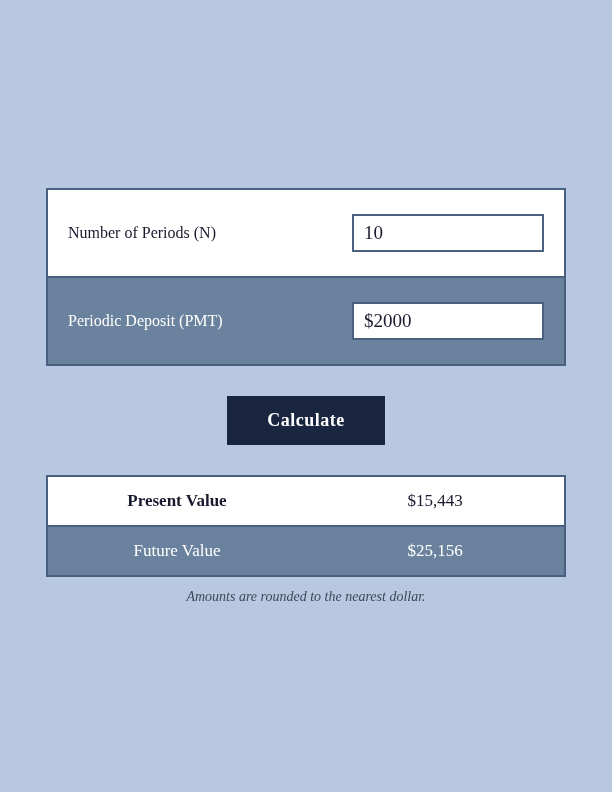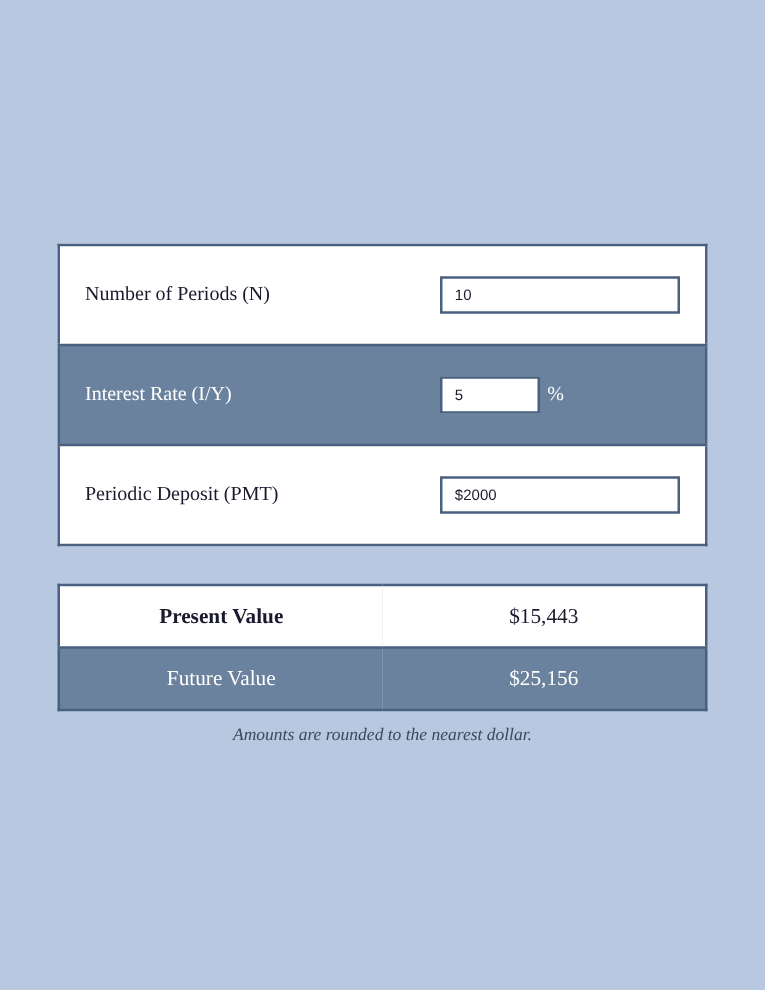--- a/index.html
+++ b/index.html
@@ -55,22 +55,22 @@
       width: 55%;
     }
 
     .input-table .value-cell {
       width: 45%;
     }
 
     .input-table input[type="text"] {
       border: 2px solid #4a6080;
       padding: 6px 10px;
-      font-size: 12px;
-      font-family: Liberation Sans, sans-serif;
+      font-size: 19px;
+      font-family: Liberation Serif, serif;
       width: 100%;
       background: white;
       color: #1a1a2e;
     }
 
     .rate-wrapper {
       display: flex;
       align-items: center;
       gap: 6px;
     }
@@ -180,37 +180,31 @@
 
   <table class="input-table">
     <tbody>
       <tr>
         <td class="label-cell">Number of Periods (N)</td>
         <td class="value-cell">
           <input type="text" value="10" style="">
         </td>
       </tr>
       <tr>
-        <td class="label-cell">Interest Rate (I/Y)</td>
-        <td class="value-cell">
-          <div class="rate-wrapper">
-            <input type="text" value="5" style="">
-            <span class="percent">%</span>
-          </div>
-        </td>
-      </tr>
-      <tr>
         <td class="label-cell">Periodic Deposit (PMT)</td>
         <td class="value-cell">
           <input type="text" value="$2000" style="">
         </td>
       </tr>
     </tbody>
   </table>
 
+  <div class="btn-section">
+    <button class="calculate-btn">Calculate</button>
+  </div>
 
   <table class="results-table">
     <tbody>
       <tr class="row-present-value">
         <td class="label-cell">Present Value</td>
         <td class="value-cell">$15,443</td>
       </tr>
       <tr class="row-dark">
         <td class="label-cell">Future Value</td>
         <td class="value-cell">$25,156</td>

